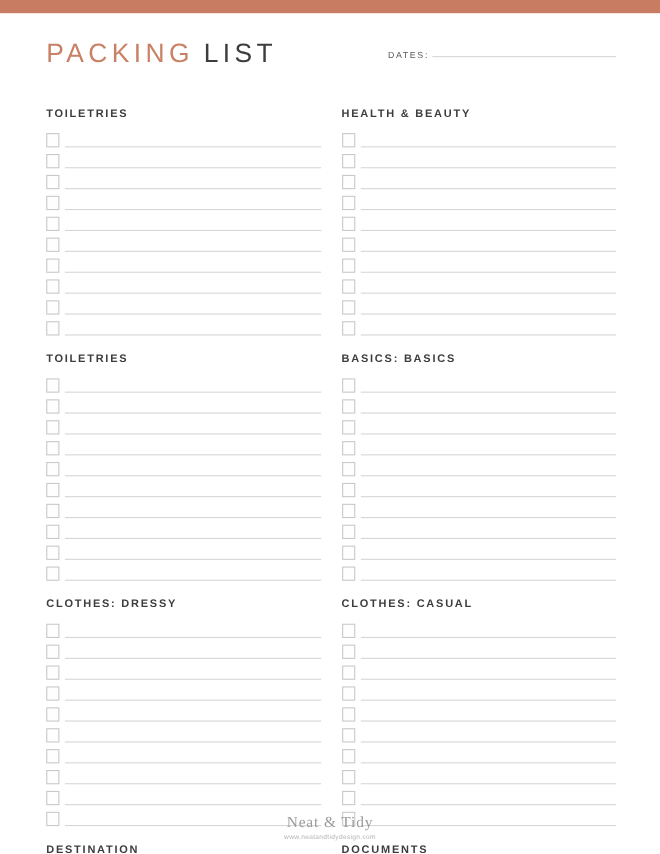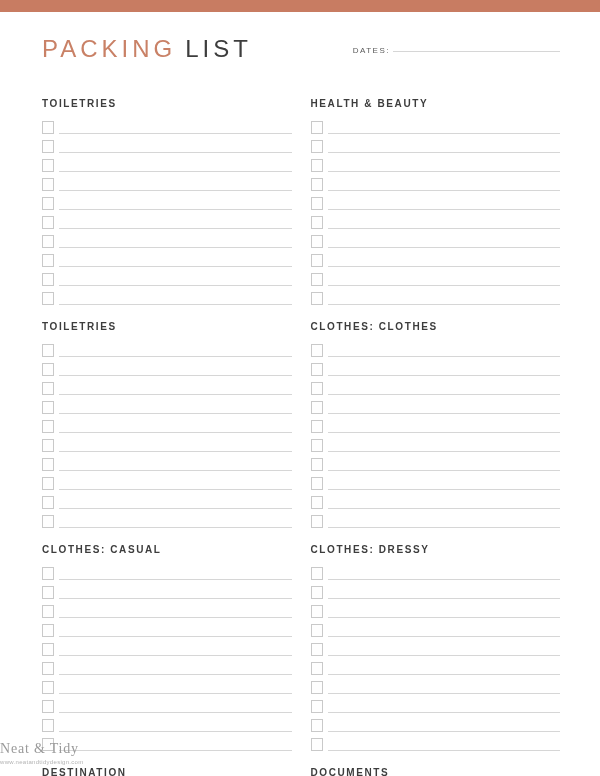--- a/index.html
+++ b/index.html
@@ -86,21 +86,21 @@
   }
   .write-line{
     flex:1;
     height:0;
     border-bottom:1px solid var(--line);
     margin-left:5px;
   }
   .footer{
     position:absolute;
     left:0;right:0;bottom:10px;
-    text-align:left;
+    text-align:center;
   }
   .brand{
     font-family:"Liberation Serif", serif;
     font-size:14px;
     letter-spacing:0.8px;
     color:var(--muted);
     line-height:15px;
   }
   .website{
     font-size:6px;
@@ -252,21 +252,64 @@
         <div class="row">
           <span class="checkbox"></span>
           <span class="write-line"></span>
         </div>
         <div class="row">
           <span class="checkbox"></span>
           <span class="write-line"></span>
         </div>
       </section>
       <section class="section">
-        <h2 class="sec-title">CLOTHES: CLOTHES</h2>
+        <h2 class="sec-title">BASICS: BASICS</h2>
+        <div class="row">
+          <span class="checkbox"></span>
+          <span class="write-line"></span>
+        </div>
+        <div class="row">
+          <span class="checkbox"></span>
+          <span class="write-line"></span>
+        </div>
+        <div class="row">
+          <span class="checkbox"></span>
+          <span class="write-line"></span>
+        </div>
+        <div class="row">
+          <span class="checkbox"></span>
+          <span class="write-line"></span>
+        </div>
+        <div class="row">
+          <span class="checkbox"></span>
+          <span class="write-line"></span>
+        </div>
+        <div class="row">
+          <span class="checkbox"></span>
+          <span class="write-line"></span>
+        </div>
+        <div class="row">
+          <span class="checkbox"></span>
+          <span class="write-line"></span>
+        </div>
+        <div class="row">
+          <span class="checkbox"></span>
+          <span class="write-line"></span>
+        </div>
+        <div class="row">
+          <span class="checkbox"></span>
+          <span class="write-line"></span>
+        </div>
+        <div class="row">
+          <span class="checkbox"></span>
+          <span class="write-line"></span>
+        </div>
+      </section>
+      <section class="section">
+        <h2 class="sec-title">CLOTHES: DRESSY</h2>
         <div class="row">
           <span class="checkbox"></span>
           <span class="write-line"></span>
         </div>
         <div class="row">
           <span class="checkbox"></span>
           <span class="write-line"></span>
         </div>
         <div class="row">
           <span class="checkbox"></span>
@@ -296,63 +339,20 @@
           <span class="checkbox"></span>
           <span class="write-line"></span>
         </div>
         <div class="row">
           <span class="checkbox"></span>
           <span class="write-line"></span>
         </div>
       </section>
       <section class="section">
         <h2 class="sec-title">CLOTHES: CASUAL</h2>
-        <div class="row">
-          <span class="checkbox"></span>
-          <span class="write-line"></span>
-        </div>
-        <div class="row">
-          <span class="checkbox"></span>
-          <span class="write-line"></span>
-        </div>
-        <div class="row">
-          <span class="checkbox"></span>
-          <span class="write-line"></span>
-        </div>
-        <div class="row">
-          <span class="checkbox"></span>
-          <span class="write-line"></span>
-        </div>
-        <div class="row">
-          <span class="checkbox"></span>
-          <span class="write-line"></span>
-        </div>
-        <div class="row">
-          <span class="checkbox"></span>
-          <span class="write-line"></span>
-        </div>
-        <div class="row">
-          <span class="checkbox"></span>
-          <span class="write-line"></span>
-        </div>
-        <div class="row">
-          <span class="checkbox"></span>
-          <span class="write-line"></span>
-        </div>
-        <div class="row">
-          <span class="checkbox"></span>
-          <span class="write-line"></span>
-        </div>
-        <div class="row">
-          <span class="checkbox"></span>
-          <span class="write-line"></span>
-        </div>
-      </section>
-      <section class="section">
-        <h2 class="sec-title">CLOTHES: DRESSY</h2>
         <div class="row">
           <span class="checkbox"></span>
           <span class="write-line"></span>
         </div>
         <div class="row">
           <span class="checkbox"></span>
           <span class="write-line"></span>
         </div>
         <div class="row">
           <span class="checkbox"></span>

